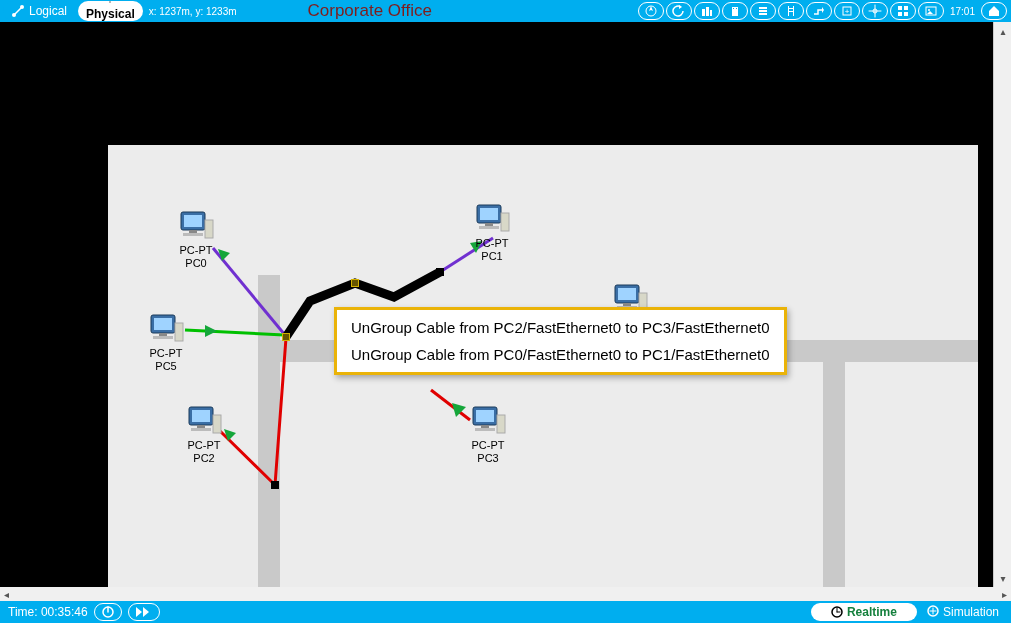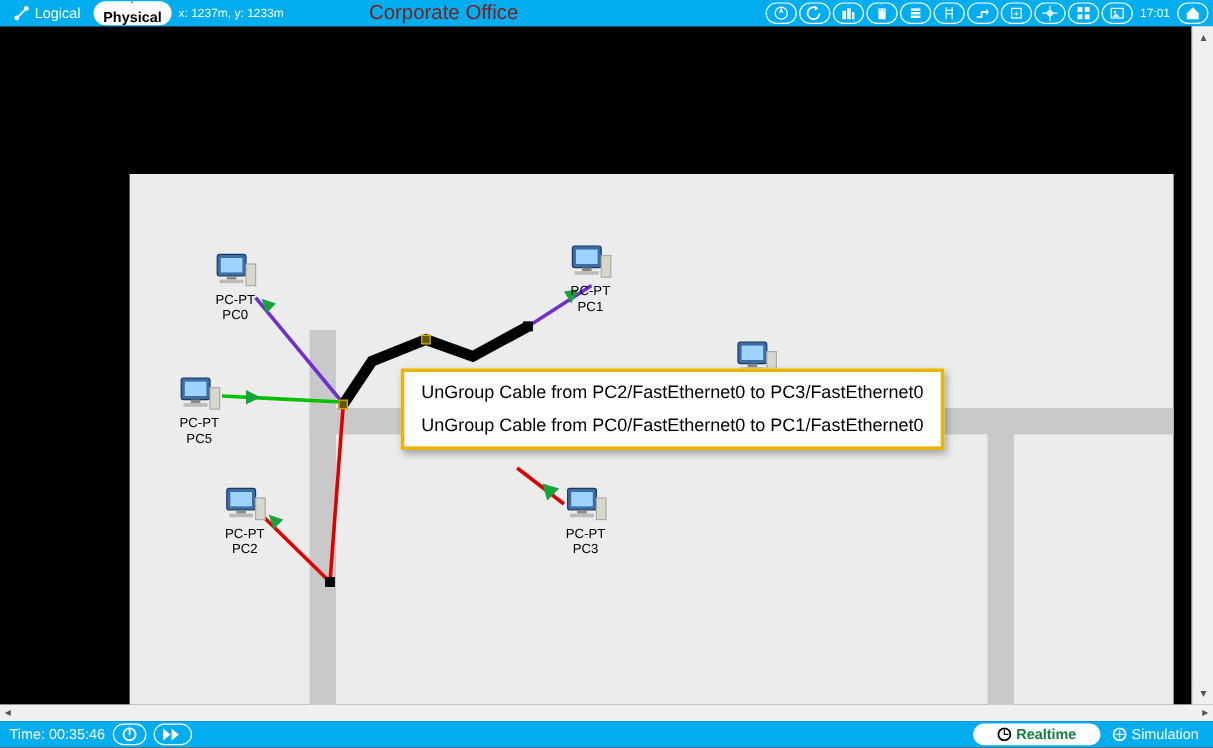--- a/index.html
+++ b/index.html
@@ -40,21 +40,21 @@
   
   .ctxmenu { position: absolute; background: #fff; border: 3px solid #eab308; box-shadow: 2px 3px 6px rgba(0,0,0,0.3); font-size: 15px; padding: 4px 0; z-index: 50;}
   .ctxmenu .item { padding: 5px 14px; white-space: nowrap; cursor: default; }
 
   
   .bottombar { position: absolute; left: 0; right: 0; bottom: 0; height: 22px; background: #00aeef; display: flex; align-items: center; color: #fff; font-size: 12px; }
   .bottombar .time { margin-left: 8px; }
   .pill { height: 18px; border-radius: 9px; border: 1px solid #fff; display: flex; align-items: center; justify-content: center; margin-left: 6px; padding: 0 6px; cursor:pointer;}
   .rt-tabs { margin-left: auto; display: flex; align-items: center; margin-right: 6px; gap: 4px;}
   .rt { background: #fff; color: #15803d; font-weight: bold; padding: 0 20px; border-radius: 10px; height: 18px; display:flex;align-items:center;gap:4px;}
-  .sim { color: #fff; padding: 0 6px; display:flex;align-items:center;gap:4px;}
+  .sim { color: #fff; padding: 0 6px; display:flex;align-items:flex-start;gap:4px;}
 
   line{stroke-linecap:round;}
 </style>
 </head>
 <body>
 
 <div class="topbar">
   <div class="tab logical">
     <svg width="14" height="14" viewBox="0 0 14 14">
         <circle cx="3" cy="11" r="2" fill="#fff"></circle>

